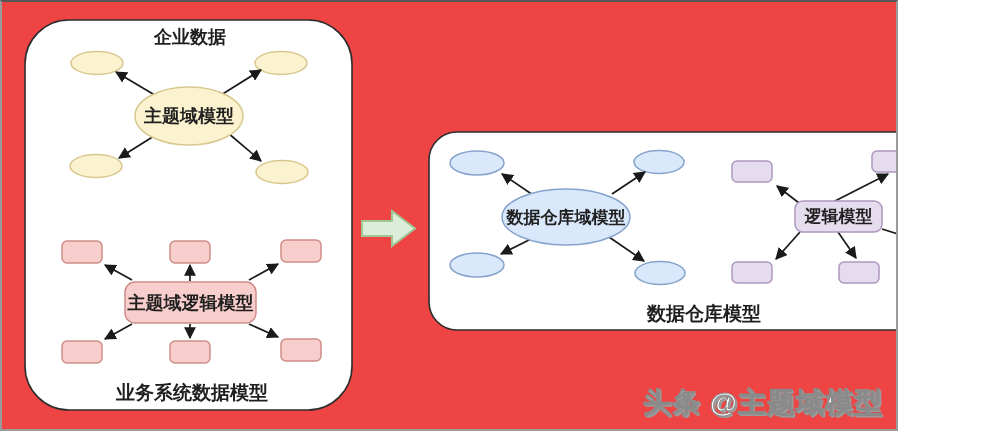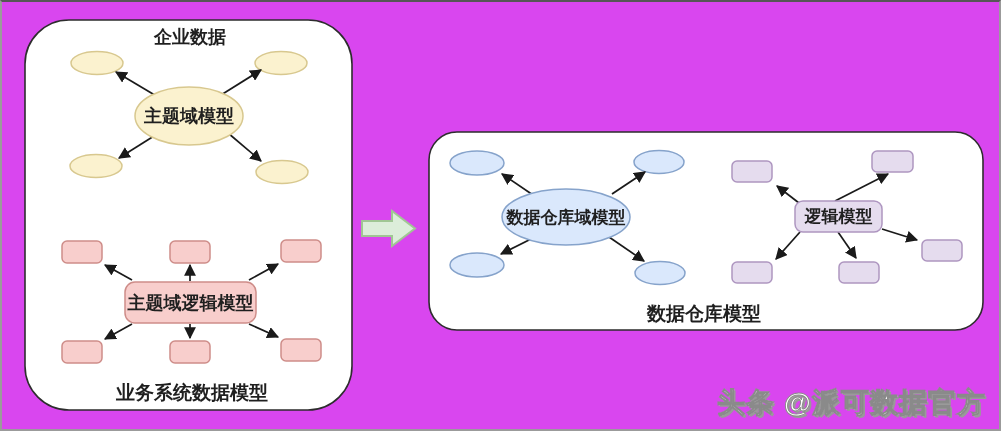--- a/index.html
+++ b/index.html
@@ -1,20 +1,20 @@
 <!DOCTYPE html>
 <html style="--yellow-fill: #FBF2CF; --yellow-stroke: #D8C88F; --pink-fill: #F8CECC; --pink-stroke: #CE8D89; --blue-fill: #DAE8FC; --blue-stroke: #86A3CB; --purple-fill: #E5DCEE; --purple-stroke: #AE96C0; --green-fill: #DCEDDA; --green-stroke: #A0C694; --connector: #1a1a1a; --container-stroke: #2d2d2d; --text: #1f1f1f;"><head>
 <meta charset="utf-8">
 <style>
   html, body { margin: 0; padding: 0; background: #fff; }
   .frame {
     position: relative;
-    width: 1001px; height: 431px;
+    width: 898px; height: 431px;
     box-sizing: border-box;
-    background: #d946ef;
+    background: #ef4444;
     border: 2px solid #9b9b9b;
     border-top-color: #565656;
     overflow: hidden;
     font-family: "Liberation Sans", sans-serif;
   }
   svg.diagram { position: absolute; left: 0; top: 0; width: 997px; height: 427px; }
 
   .panel      { fill: #ffffff; stroke: var(--container-stroke); stroke-width: 1.6; }
   .ell-yellow { fill: var(--yellow-fill); stroke: var(--yellow-stroke); stroke-width: 1.5; }
   .rect-pink  { fill: var(--pink-fill);   stroke: var(--pink-stroke);   stroke-width: 1.5; }
@@ -120,14 +120,14 @@
         <line class="connector" x1="798" y1="230" x2="774" y2="257"></line>
         <line class="connector" x1="836" y1="230" x2="854" y2="256"></line>
         <rect class="rect-purple" x="793" y="199" width="87" height="31" rx="8"></rect>
         <text class="node-label-md" x="836.5" y="220">逻辑模型</text>
       </g>
 
       <text class="panel-footer" x="702" y="318">数据仓库模型</text>
     </g>
   </svg>
 
-  <div class="watermark">头条 @派可数据官方</div>
+  <div class="watermark">头条 @主题域模型</div>
 </div>
 
 </body></html>

